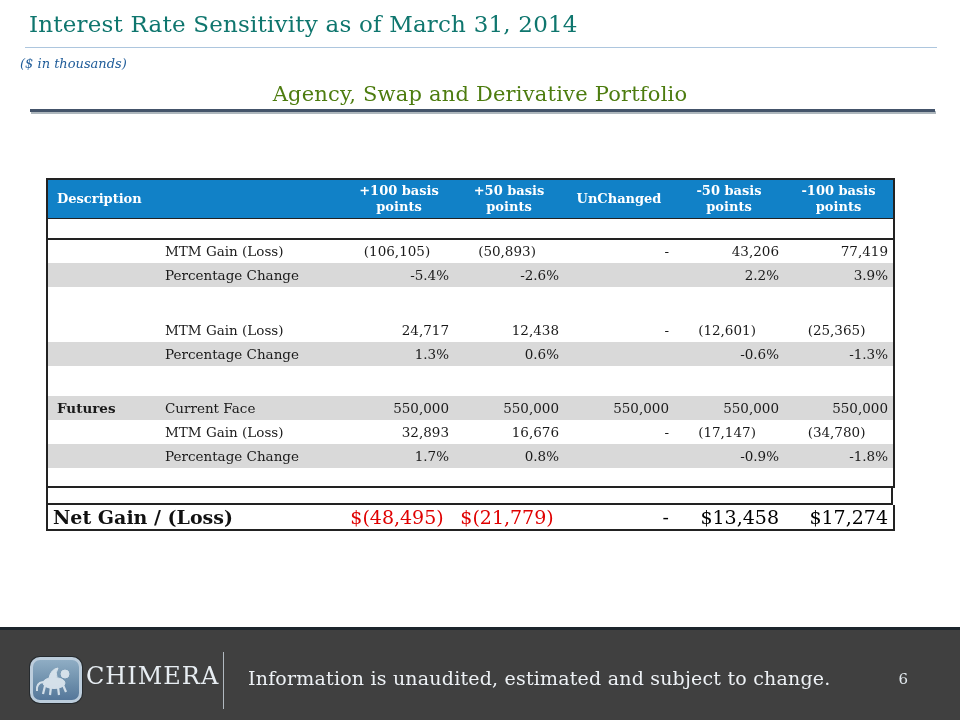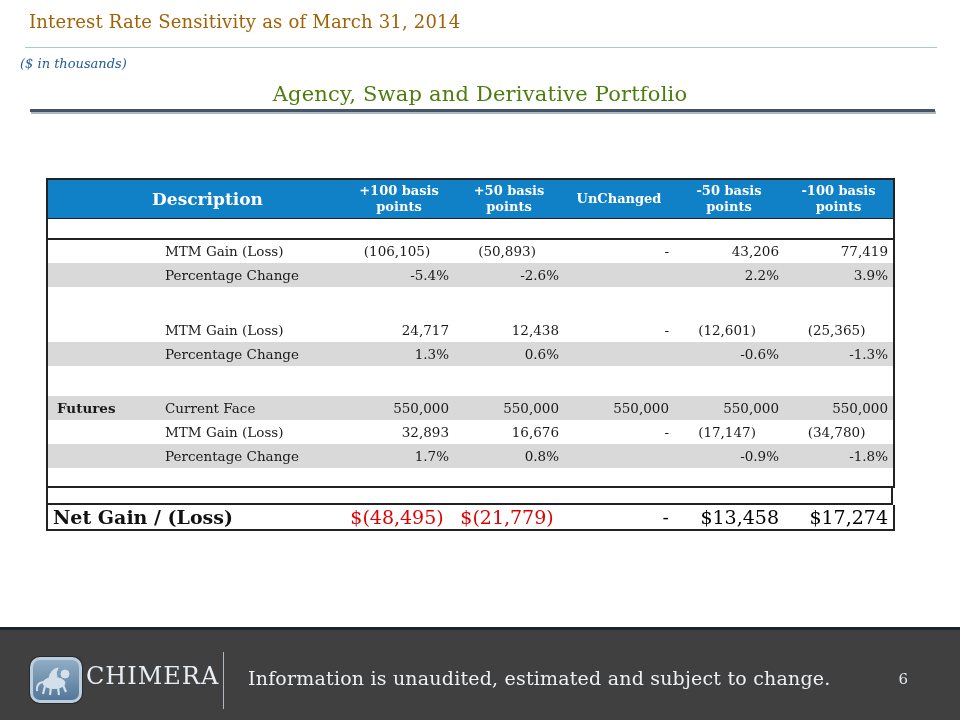--- a/index.html
+++ b/index.html
@@ -1,33 +1,33 @@
 <!DOCTYPE html>
 <html><head>
 <meta charset="utf-8">
 <style>
   html,body { margin:0; padding:0; background:#ffffff; }
   .slide {
     position:relative; width:960px; height:720px; background:#ffffff;
     font-family:"DejaVu Serif","Liberation Serif",serif; overflow:hidden;
   }
   
-  .title { position:absolute; left:29px; top:11px; font-size:18px; color:#a16207; letter-spacing:.2px; }
+  .title { position:absolute; left:29px; top:11px; font-size:23px; color:#0f766e; letter-spacing:.2px; }
   .title-rule { position:absolute; left:25px; top:47px; width:912px; height:1px; background:#adc6de; }
   .units { position:absolute; left:20px; top:56px; font-size:13px; font-style:italic; color:#1f5c99; }
   .subtitle { position:absolute; left:0; top:82px; width:960px; text-align:center; font-size:21px; color:#4d7c0f; letter-spacing:.2px; }
   .subtitle-rule { position:absolute; left:30px; top:109px; width:905px; height:3px; background:#44546a; box-shadow:1px 2px 0 rgba(160,170,178,.85); }
 
   
   .tablewrap { position:absolute; left:46px; top:178px; width:847px; }
   table.sens { width:847px; table-layout:fixed; border-collapse:collapse; border:2px solid #222; }
   table.sens td, table.sens th { overflow:hidden; white-space:normal; vertical-align:middle; }
   tr.hdr { height:39px; }
   tr.hdr th { background:#1181c7; color:#ffffff; font-weight:bold; font-size:13px; line-height:1.2; text-align:center; border-bottom:1px solid #222; padding:0 2px; }
-  tr.hdr th.desc { text-align:center; padding-left:25px; font-size:17px; }
+  tr.hdr th.desc { text-align:left; padding-left:9px; font-size:13px; }
   tr.blankrow td { height:17px; background:#fff; border-bottom:2px solid #222; }
   tr.r { height:24px; }
   tr.r td { font-size:13.5px; color:#1a1a1a; }
   tr.shade td { background:#d9d9d9; }
   td.grp { padding-left:9px; font-weight:bold; }
   td.lbl { padding-left:0; }
   td.num { text-align:right; padding-right:5px; }
   td.neg { color:#e00000;text-align:center; }
   tr.spacer td { height:29px; background:#fff; }
   tr.spacer2 td { height:28px; background:#fff; }

